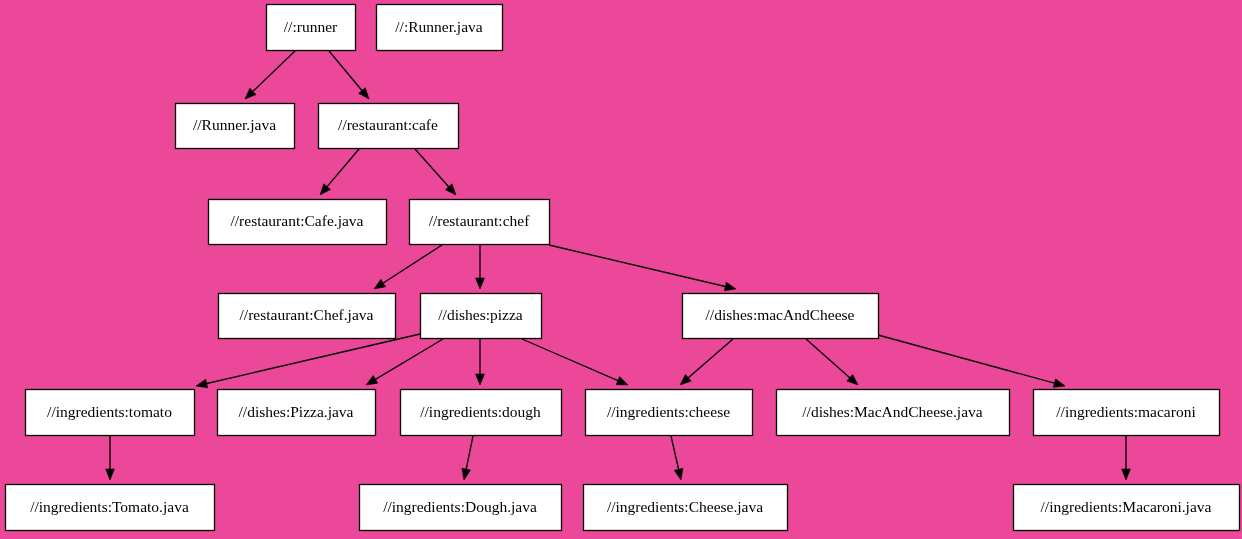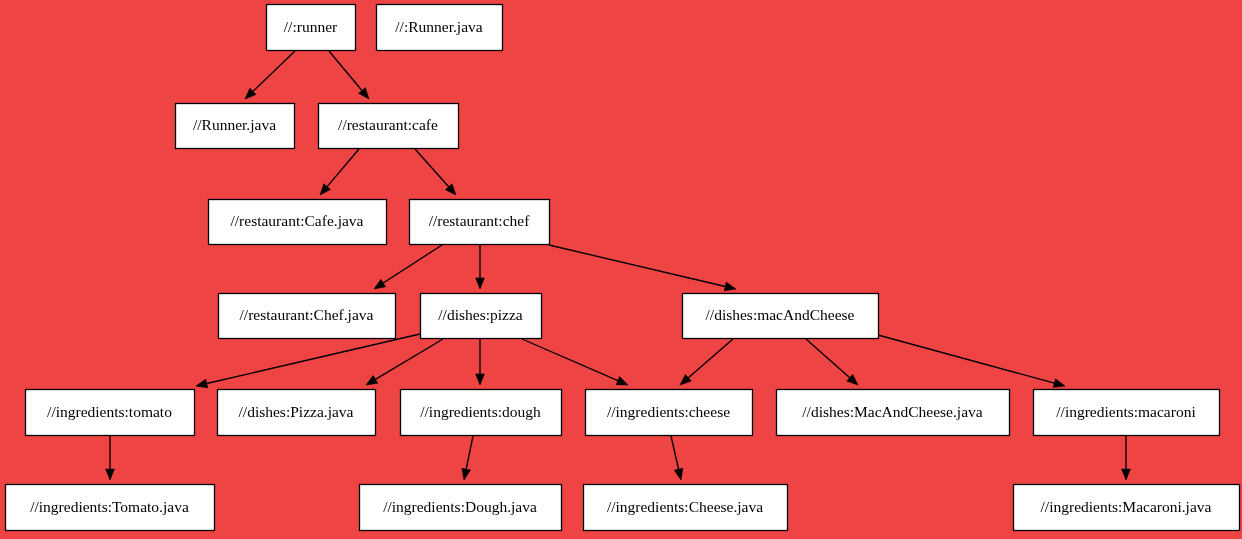--- a/index.html
+++ b/index.html
@@ -10,21 +10,21 @@
   body {
     width: 1242px;
     height: 539px;
     font-family: "Liberation Serif", "DejaVu Serif", serif;
     overflow: hidden;
   }
   #graph-root {
     position: relative;
     width: 1242px;
     height: 539px;
-    background: #ef4444;
+    background: #ec4899;
   }
   svg#graph-svg {
     position: absolute;
     left: 0;
     top: 0;
     width: 1242px;
     height: 539px;
     display: block;
   }
   .node-box {

